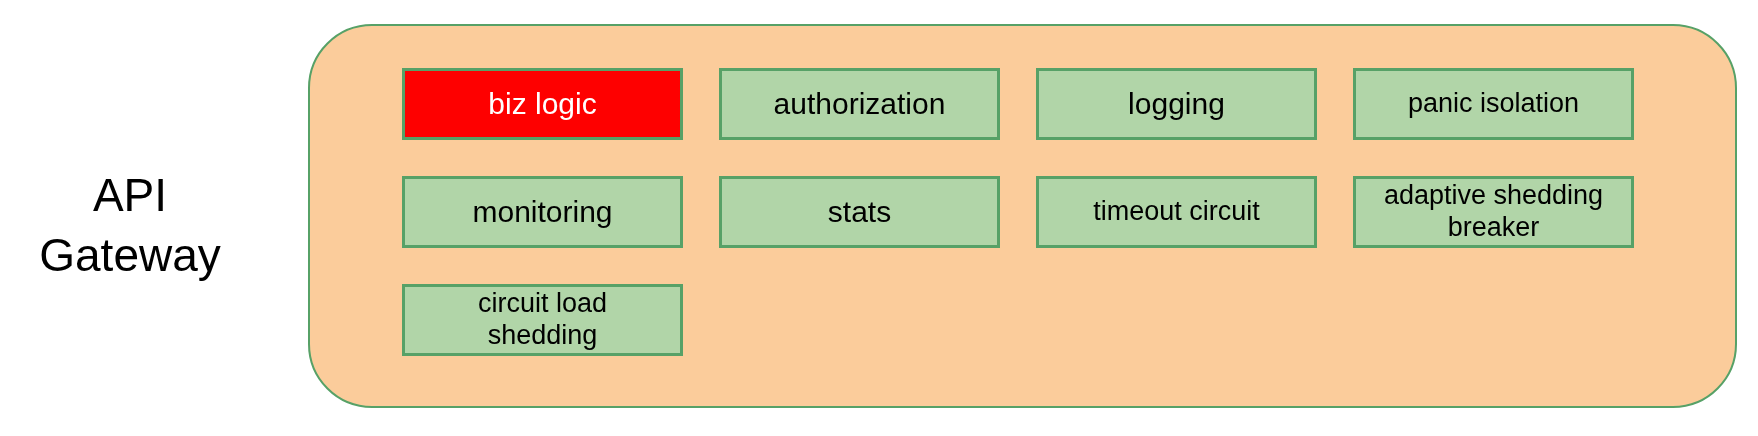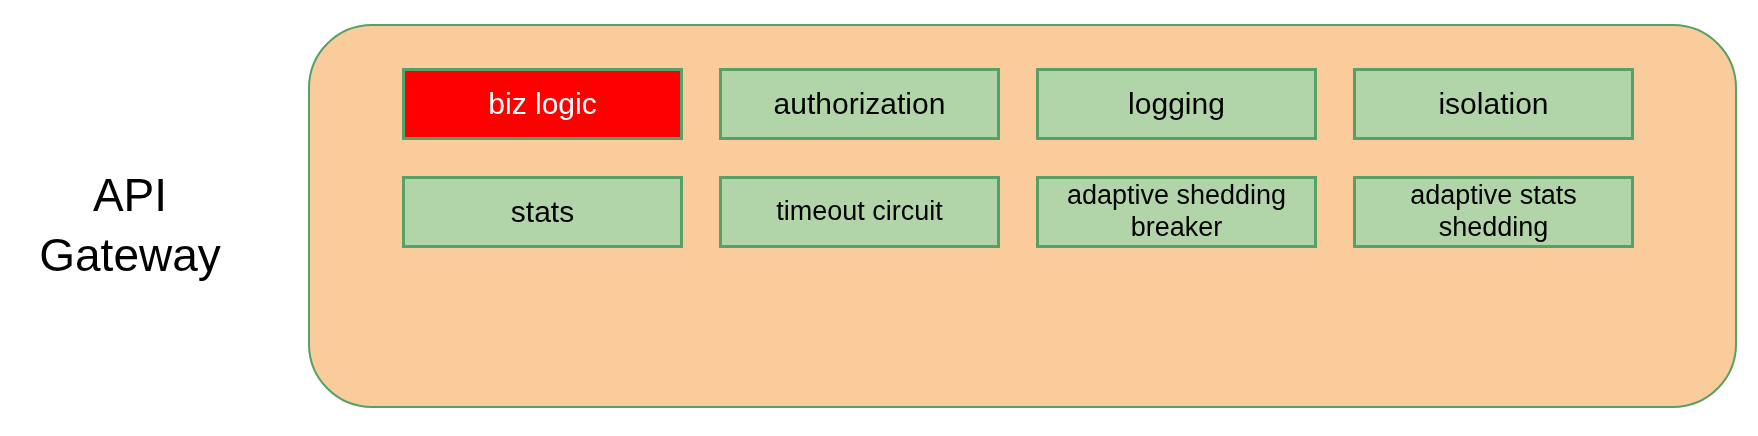--- a/index.html
+++ b/index.html
@@ -79,30 +79,31 @@
   <div class="panel">
     <div class="grid">
 
       <div class="box highlight">biz logic</div>
 
       <div class="box">authorization</div>
 
 
       <div class="box">logging</div>
 
+      <div class="box small">panic isolation</div>
 
-      <div class="box">isolation</div>
+      <div class="box">monitoring</div>
 
       <div class="box">stats</div>
 
 
 
       <div class="box small">timeout circuit</div>
 
       <div class="box small">adaptive shedding
 breaker</div>
 
-      <div class="box small">adaptive stats
+      <div class="box small">circuit load
 shedding</div>
 
     </div>
   </div>
 </div>
 
 </body></html>

